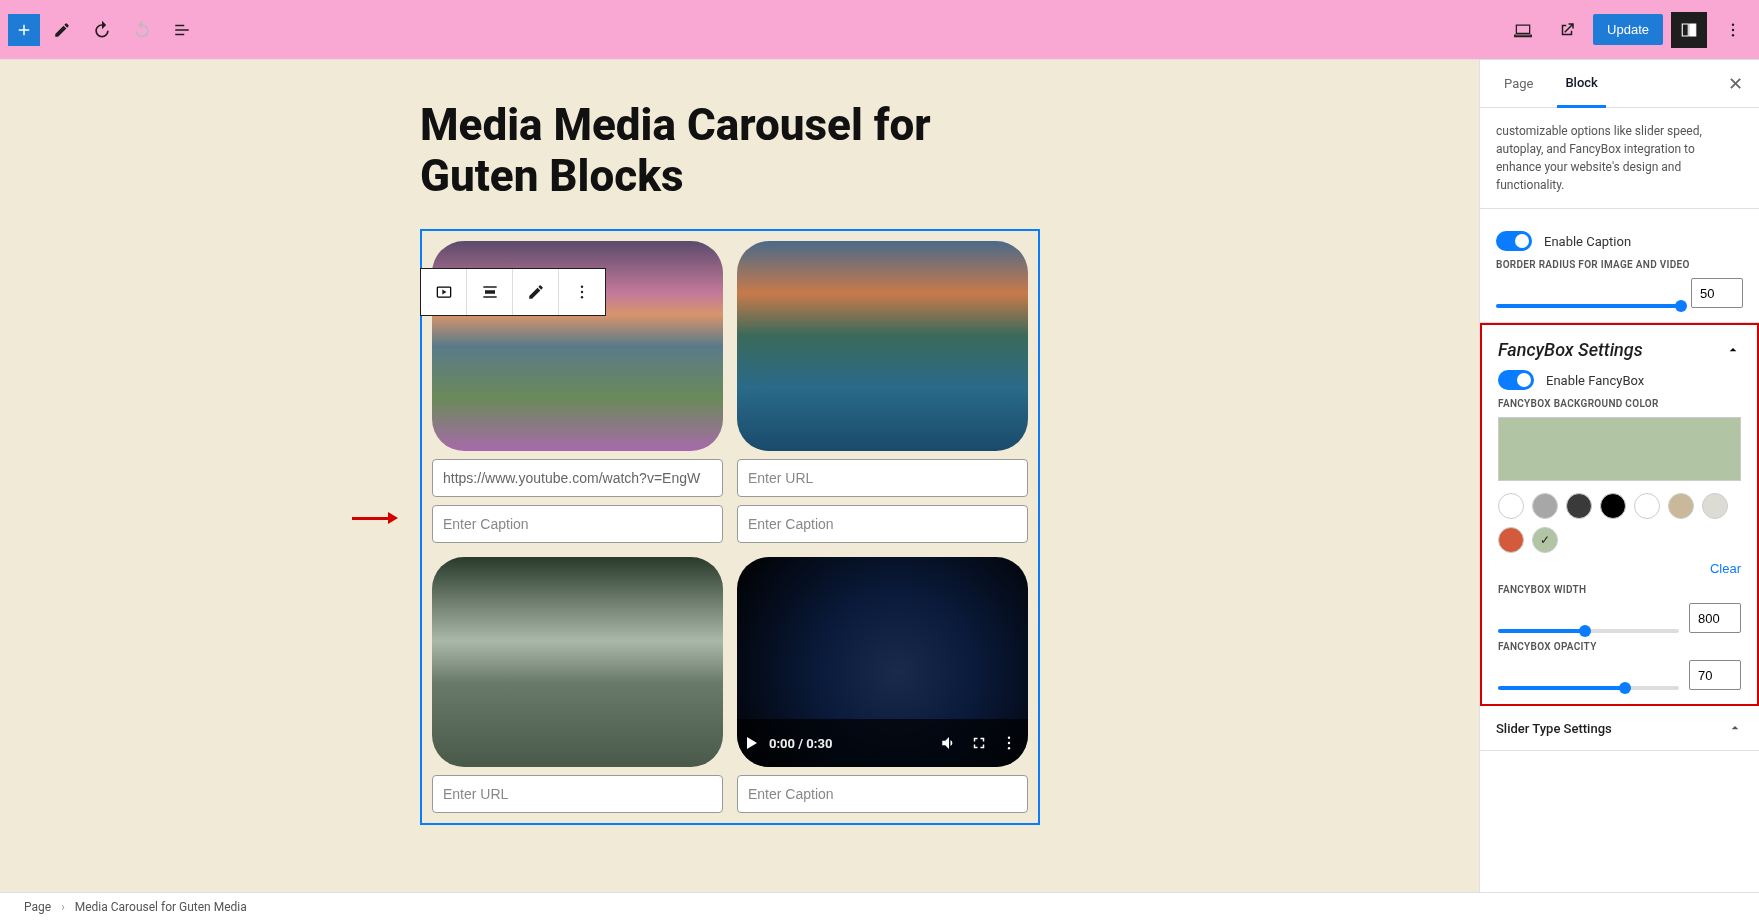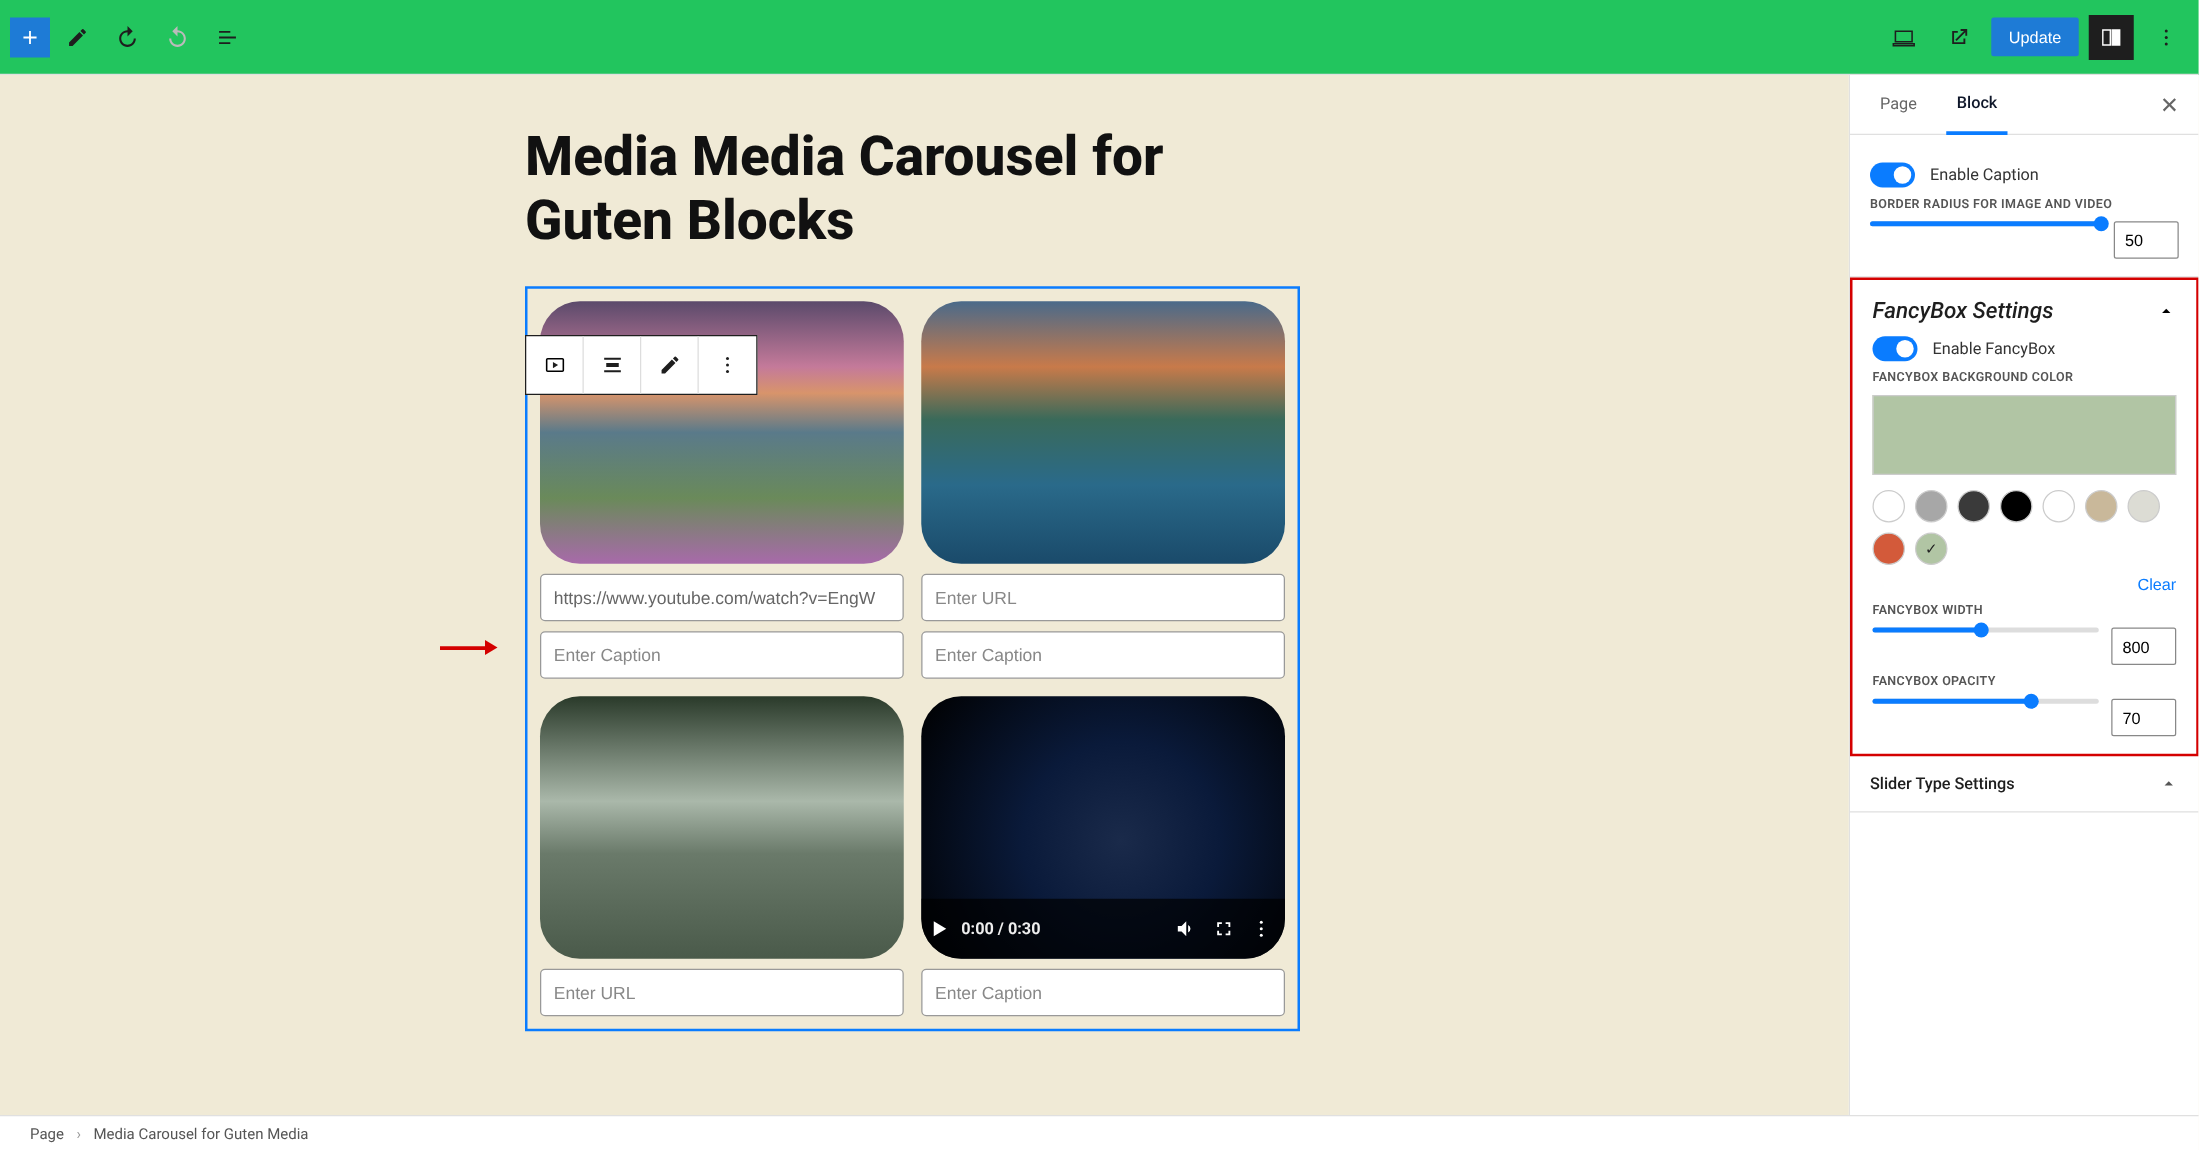--- a/index.html
+++ b/index.html
@@ -1,20 +1,20 @@
 <!DOCTYPE html>
 <html><head>
 <meta charset="utf-8">
 <style>
 * { box-sizing: border-box; margin: 0; padding: 0; }
 body { font-family: -apple-system, BlinkMacSystemFont, "Segoe UI", Roboto, sans-serif; font-size: 13px; color: #1e1e1e; overflow: hidden; }
 .app { display: flex; flex-direction: column; height: 920px; width: 1759px; }
 
 
-.top-toolbar { height: 60px; background: #22c55e; border-bottom: 1px solid #e0e0e0; display: flex; align-items: center; padding: 0 8px; }
+.top-toolbar { height: 60px; background: #f9a8d4; border-bottom: 1px solid #e0e0e0; display: flex; align-items: center; padding: 0 8px; }
 .top-left { display: flex; align-items: center; gap: 4px; }
 .add-btn { width: 32px; height: 32px; background: #1e7bd6; display: flex; align-items: center; justify-content: center; cursor: pointer; }
 .add-btn svg { fill: #fff; }
 .top-icon-btn { width: 36px; height: 36px; display: flex; align-items: center; justify-content: center; cursor: pointer; border-radius: 2px; }
 .top-icon-btn svg { fill: #1e1e1e; }
 .top-icon-btn.disabled svg { fill: #bbb; }
 .top-right { margin-left: auto; display: flex; align-items: center; gap: 8px; }
 .update-btn { background: #1e7bd6; color: #fff; border: none; padding: 8px 14px; font-size: 13px; cursor: pointer; border-radius: 2px; }
 .settings-toggle { width: 36px; height: 36px; background: #1e1e1e; display: flex; align-items: center; justify-content: center; cursor: pointer; }
 .settings-toggle svg { fill: #fff; }
@@ -64,21 +64,21 @@
 
 .panel-section { padding: 14px 16px; border-bottom: 1px solid #e0e0e0; }
 .desc-text { font-size: 12px; color: #555; line-height: 1.5; }
 
 .toggle-row { display: flex; align-items: center; gap: 12px; margin: 8px 0; }
 .toggle { width: 36px; height: 20px; border-radius: 10px; background: #0a7cff; position: relative; cursor: pointer; }
 .toggle::after { content: ""; position: absolute; width: 14px; height: 14px; border-radius: 50%; background: #fff; top: 3px; right: 3px; }
 .toggle-label { font-size: 13px; color: #333; }
 
 .field-label { font-size: 10px; font-weight: 600; letter-spacing: 0.3px; color: #555; text-transform: uppercase; margin-bottom: 8px; margin-top: 8px; }
-.slider-row { display: flex; align-items: flex-start; gap: 10px; }
+.slider-row { display: flex; align-items: flex-end; gap: 10px; }
 .slider-track { flex: 1; height: 4px; background: #ddd; position: relative; border-radius: 2px; }
 .slider-fill { position: absolute; height: 100%; background: #0a7cff; border-radius: 2px; }
 .slider-thumb { position: absolute; width: 12px; height: 12px; border-radius: 50%; background: #0a7cff; top: -4px; transform: translateX(-50%); }
 .slider-value { width: 52px; height: 30px; border: 1px solid #888; border-radius: 2px; font-size: 13px; text-align: left; cursor: text; padding: 0 8px; }
 
 .panel-header { display: flex; align-items: center; justify-content: space-between; cursor: pointer; padding: 14px 16px; border-bottom: 1px solid #e0e0e0; font-size: 13px; font-weight: 500; }
 .panel-header svg { fill: #555; }
 
 
 .fb-highlight { border: 2px solid #d40000; }
@@ -239,20 +239,23 @@
       </div>
     </div>
 
     <div class="sidebar">
       <div class="tabs">
         <div class="tab">Page</div>
         <div class="tab active">Block</div>
         <div class="close-tab">✕</div>
       </div>
 
+      <div class="panel-section">
+        <div class="desc-text">customizable options like slider speed, autoplay, and FancyBox integration to enhance your website's design and functionality.</div>
+      </div>
 
       <div class="panel-section">
         <div class="toggle-row">
           <div class="toggle"></div>
           <span class="toggle-label">Enable Caption</span>
         </div>
         <div class="field-label">BORDER RADIUS FOR IMAGE AND VIDEO</div>
         <div class="slider-row">
           <div class="slider-track">
             <div class="slider-fill" style="width:100%"></div>

